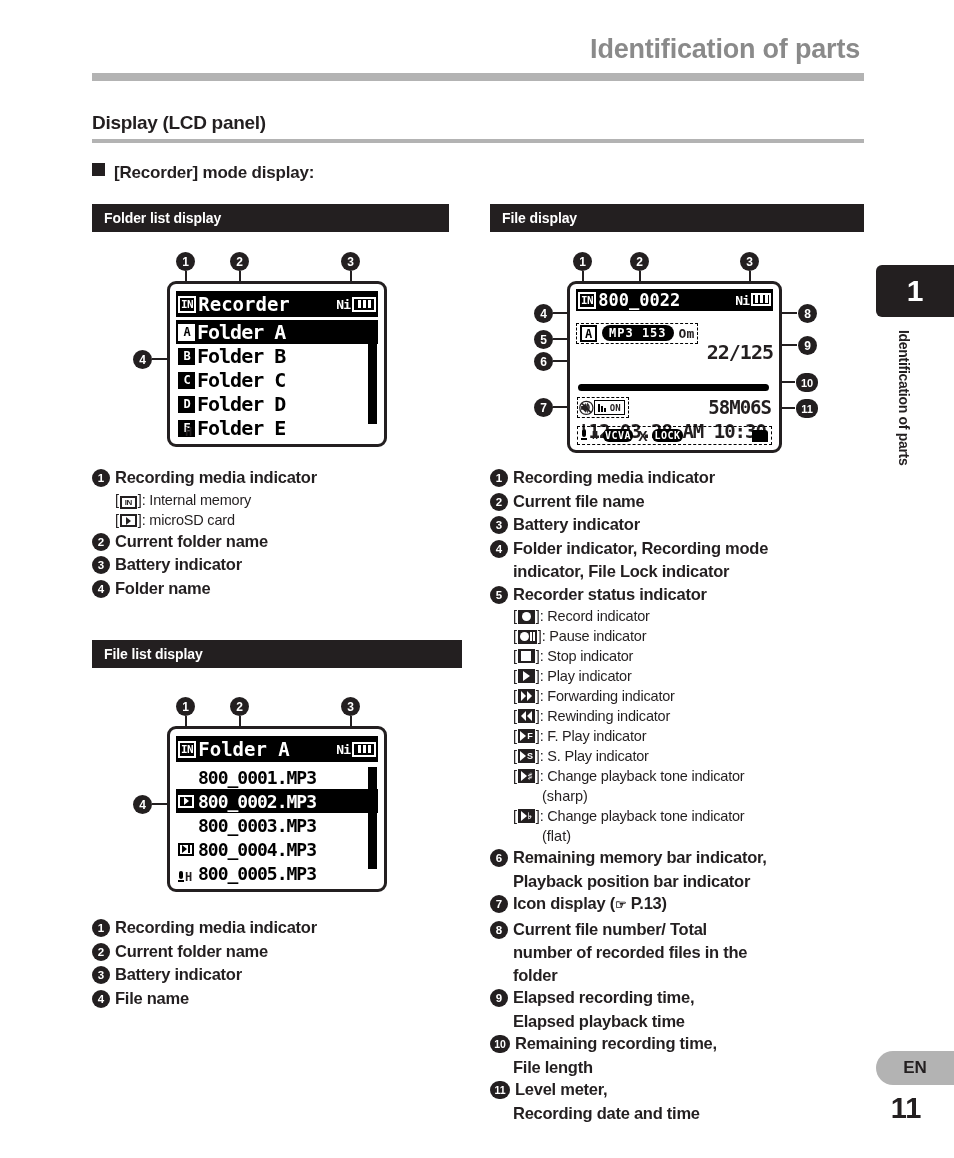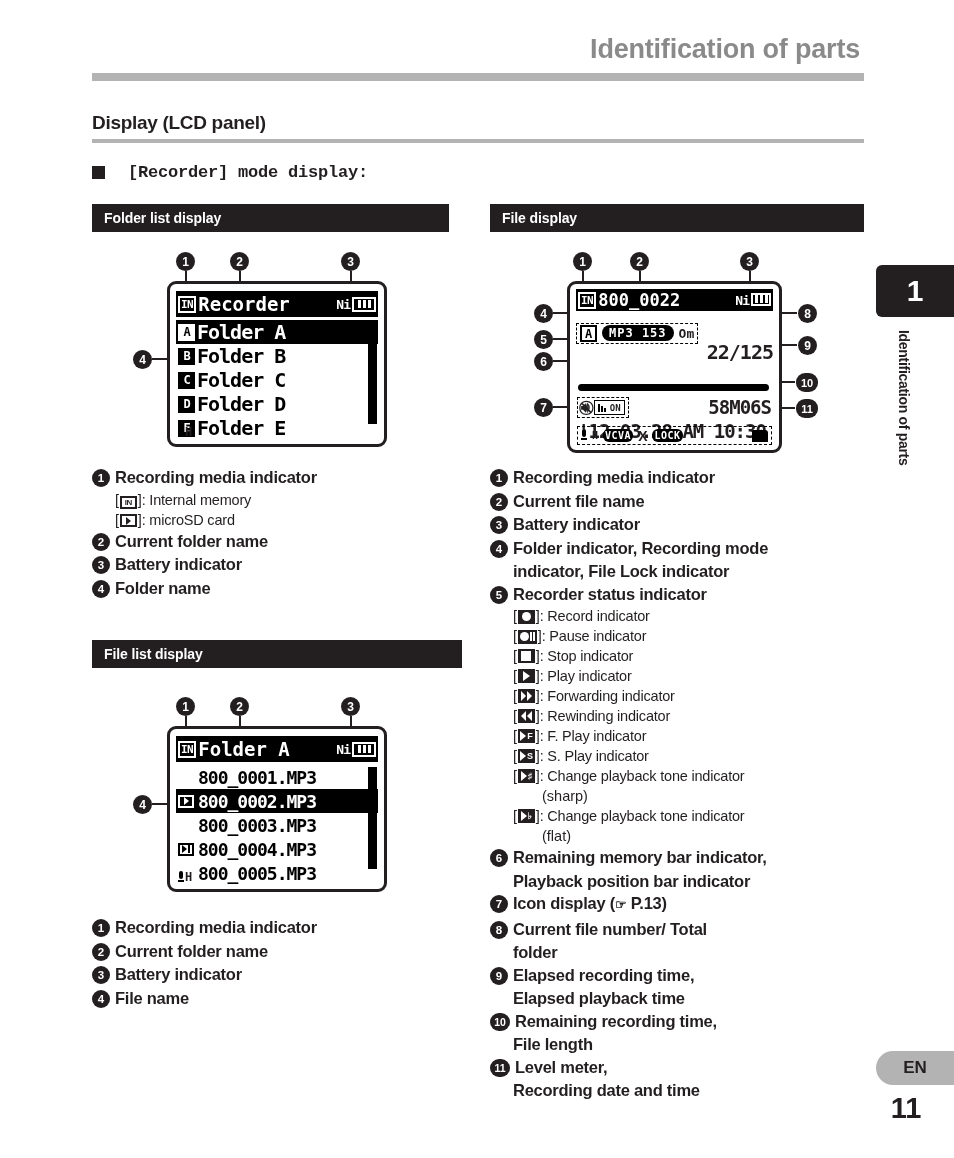--- a/index.html
+++ b/index.html
@@ -34,21 +34,21 @@
     letter-spacing: -0.3px;
   }
   #section-rule {
     position: absolute; left: 92px; top: 139px; width: 772px; height: 4px;
     background: #b3b3b3;
   }
 
   
   #subheading-wrap {
     position: absolute; left: 92px; top: 163px;
-    display: flex; align-items: center; gap: 23px; font-family: Liberation Mono, monospace;
+    display: flex; align-items: flex-start; gap: 9px;
   }
   .sq-bullet { width: 13px; height: 13px; background: #231f20; display:block; }
   #subheading-text { font-size: 17px; font-weight: bold; letter-spacing: -0.2px; }
 
   
   .col-bar {
     position: absolute; height: 28px; background: #231f20;
     color: #ffffff; font-size: 14px; font-weight: bold;
     display: flex; align-items: center; padding-left: 12px;
     letter-spacing: -0.1px;
@@ -643,20 +643,21 @@
     <span class="num">7</span>
     <span class="desc-text">
       <span>Icon display (</span><span class="ptr">☞</span> <span>P.13</span><span>)</span>
     </span>
   </div>
 
   <div class="desc-item">
     <span class="num">8</span>
     <span class="desc-text">Current file number/ Total</span>
   </div>
+  <div class="cont-line">number of recorded files in the</div>
   <div class="cont-line">folder</div>
 
   <div class="desc-item">
     <span class="num">9</span>
     <span class="desc-text">Elapsed recording time,</span>
   </div>
   <div class="cont-line">Elapsed playback time</div>
 
   <div class="desc-item">
     <span class="num wide">10</span>

